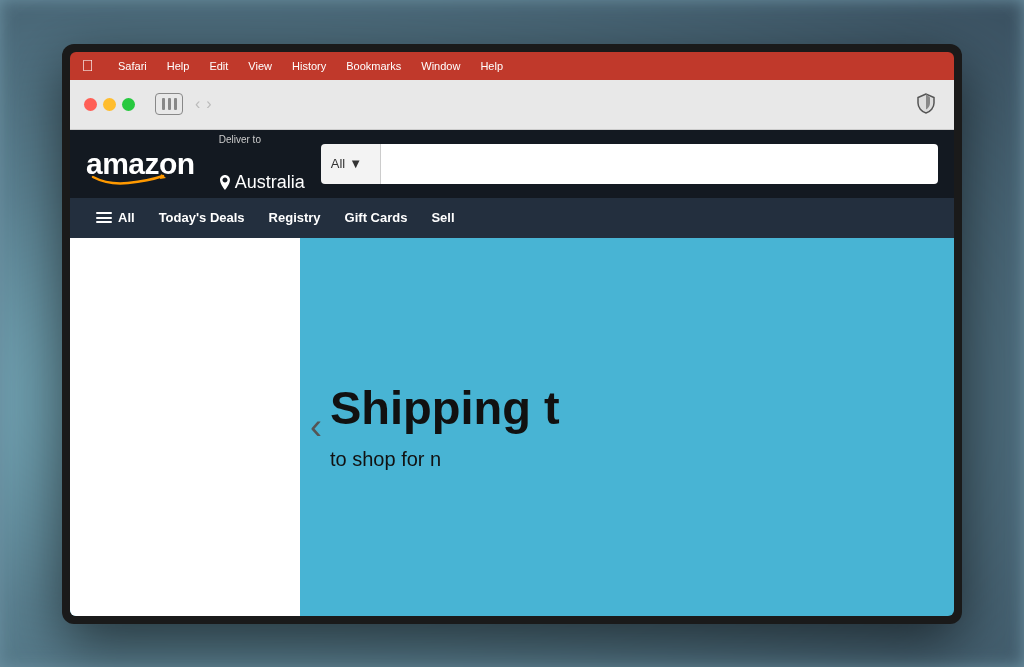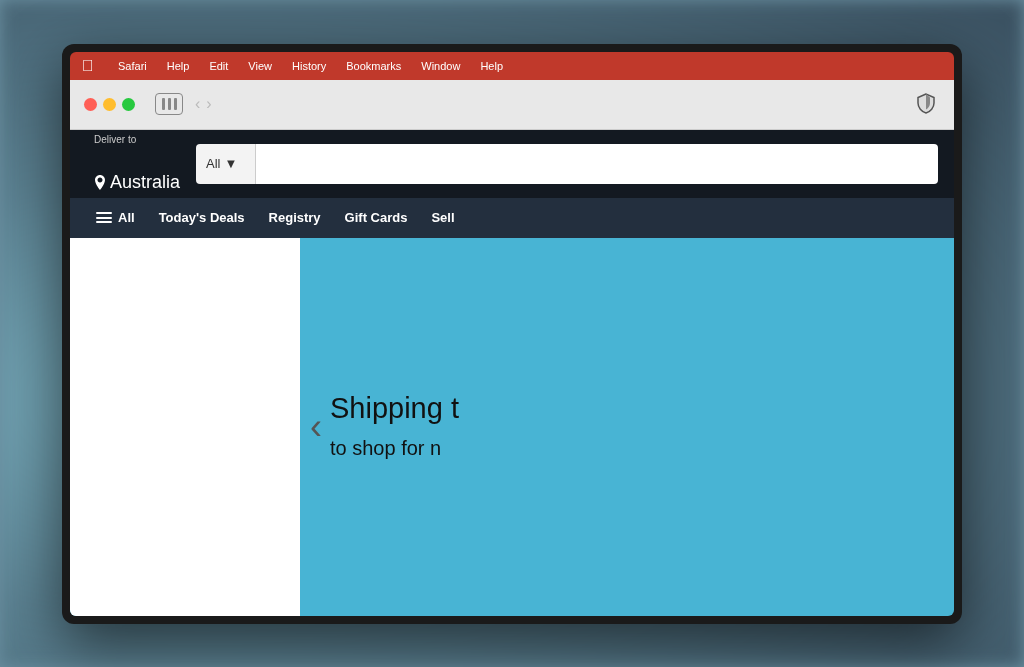--- a/index.html
+++ b/index.html
@@ -285,22 +285,22 @@
     .content-right {
       flex: 1;
       padding: 40px 30px;
       display: flex;
       flex-direction: column;
       justify-content: center;
     }
 
     .hero-title {
       color: #111;
-      font-size: 29px;
-      font-weight: 400;
+      font-size: 47px;
+      font-weight: 700;
       line-height: 1.2;
     }
 
     .hero-subtitle {
       color: #111;
       font-size: 20px;
       margin-top: 8px;
       line-height: 1.4;
     }
 
@@ -370,20 +370,27 @@
       <div class="shield-icon">
         <svg width="20" height="22" viewBox="0 0 20 22" fill="none">
           <path d="M10 1L2 4.5V10C2 14.5 5.5 18.7 10 20C14.5 18.7 18 14.5 18 10V4.5L10 1Z" stroke="#555" stroke-width="1.5" fill="#ddd"></path>
           <path d="M10 1L14 4.5V10C14 13 12 15.5 10 16.5V1Z" fill="#888"></path>
         </svg>
       </div>
     </div>
 
     <div class="amazon-header">
 
+      <div class="logo-container">
+        <div class="logo-text">amazon</div>
+        <svg class="logo-arrow" width="80" height="12" viewBox="0 0 80 12">
+          <path d="M5 4 Q20 12 40 10 Q60 8 75 3" stroke="#ff9900" stroke-width="2.5" fill="none" stroke-linecap="round"></path>
+          <polygon points="73,1 78,5 72,6" fill="#ff9900"></polygon>
+        </svg>
+      </div>
 
       <div class="deliver-to">
         <span class="deliver-to-label">Deliver to</span>
         <div class="deliver-to-location">
           <svg width="12" height="16" viewBox="0 0 12 16" fill="#fff">
               <path d="M6 0C3.24 0 1 2.24 1 5c0 4 5 10 5 10s5-6 5-10c0-2.76-2.24-5-5-5zm0 7.5c-1.38 0-2.5-1.12-2.5-2.5s1.12-2.5 2.5-2.5 2.5 1.12 2.5 2.5-1.12 2.5-2.5 2.5z"></path>
             </svg>
           <span>Australia</span>
         </div>
       </div>

